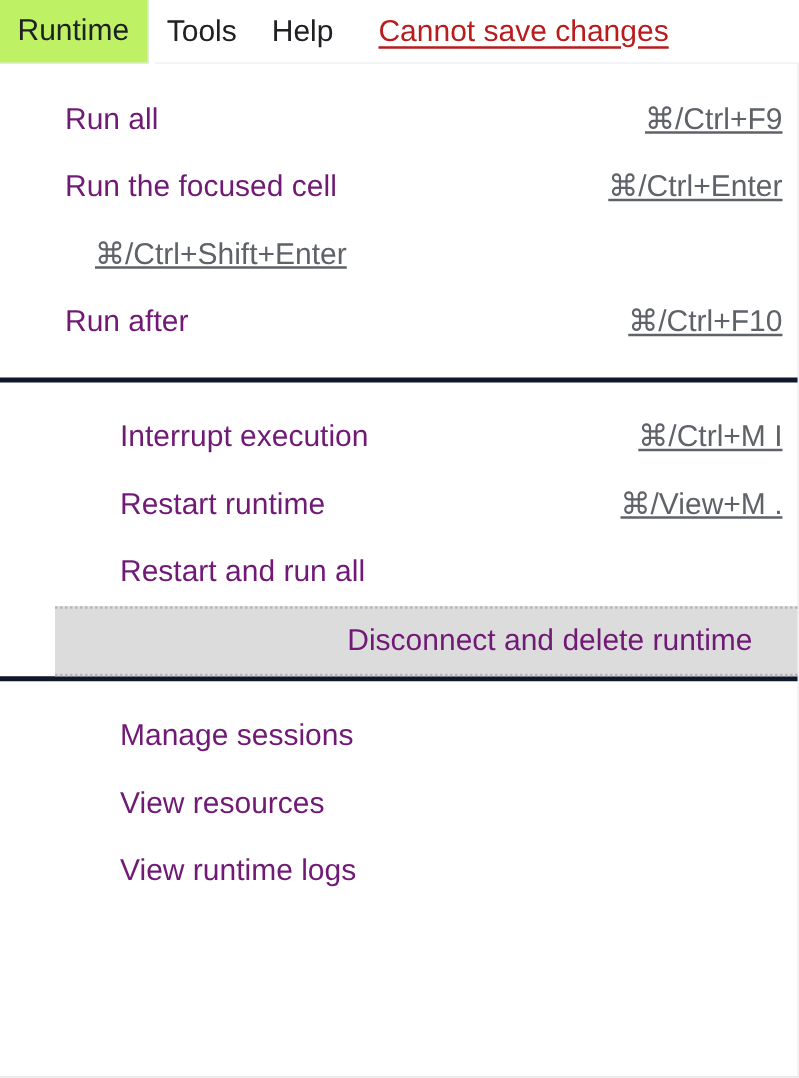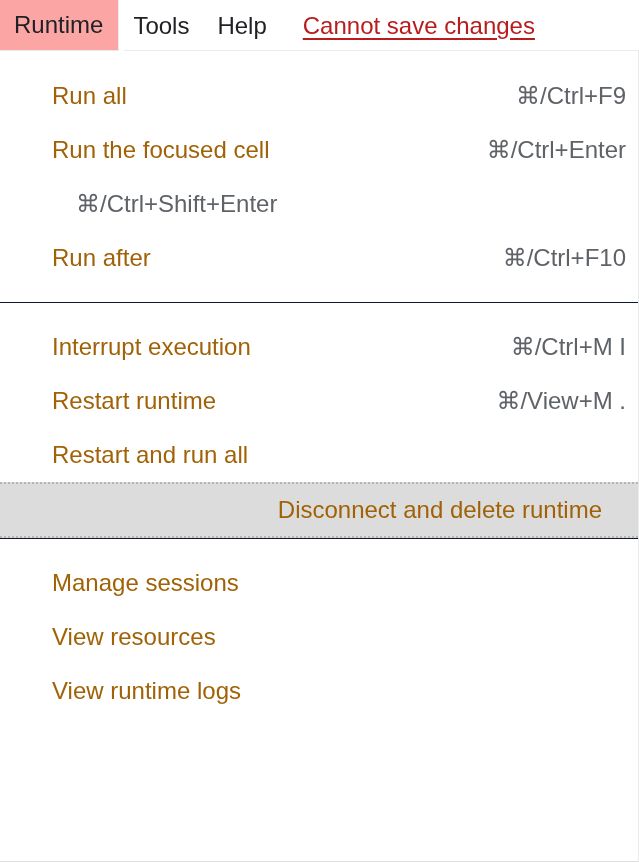--- a/index.html
+++ b/index.html
@@ -47,21 +47,21 @@
     margin-left: 0;
     padding-left: 14px;
     padding-right: 15px;
   }
   
   .menubar-item.active {
     position: relative;
     height: 51px;
     display: flex;
     align-items: center;
-    background: #fca5a5;
+    background: #bef264;
     border-right: 1px solid #e8eaed;
     border-bottom: 1px solid #e8eaed;
     box-sizing: border-box;
     z-index: 3;
   }
   .menubar-status {
     font-size: 24px;
     line-height: 1;
     color: #b91c1c;
     text-decoration: underline;
@@ -94,22 +94,23 @@
     border-bottom: 1px solid #e0e0e0;
     box-sizing: border-box;
     padding-top: 18px;
     z-index: 2;
   }
 
   .menu-group {
     padding: 0;
   }
   .menu-group + .menu-group {
-    border-top: 1px solid #0f172a;
+    border-top: 4px solid #0f172a;
     padding-top: 17px;
+    padding-left: 44px;
   }
   .menu-group:last-child {
     padding-bottom: 18px;
   }
   .menu-group.pad-bottom {
     padding-bottom: 17px;
   }
 
   .menu-item {
     position: relative;
@@ -119,29 +120,30 @@
     height: 54px;
     padding: 0 12px 0 52px;
     box-sizing: border-box;
     cursor: default;
     user-select: none;
     background: transparent;
   }
   .menu-item .label {
     font-size: 24px;
     line-height: 1;
-    color: #a16207;
+    color: #701a75;
     white-space: nowrap;
   }
   .menu-item .shortcut {
     font-size: 24px;
     line-height: 1;
     color: #5f6368;
     white-space: nowrap;
     margin-left: 24px;
+    text-decoration: underline;
   }
 
   
   .menu-item.focused {
     background: #dcdcdc;
     border-top: 2px dotted #b6b6b6;
     border-bottom: 2px dotted #b6b6b6;
     height: 56px;
     justify-content: flex-end;
   }

